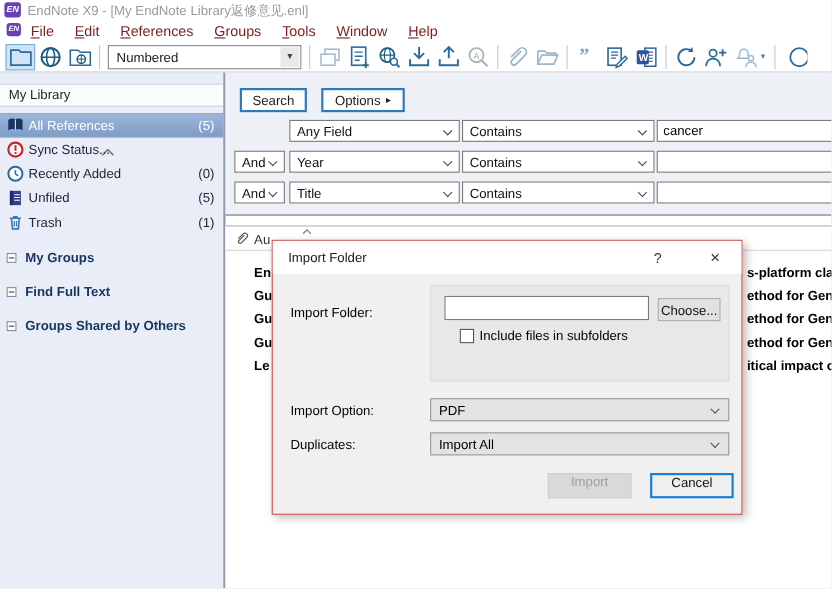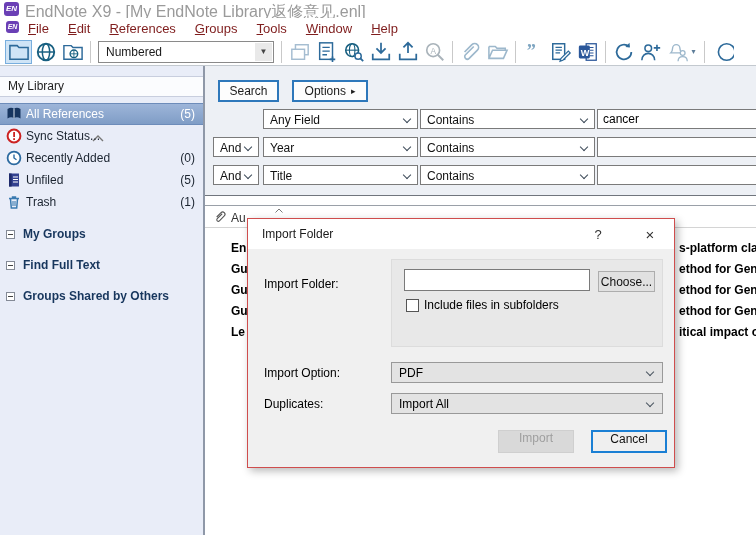--- a/index.html
+++ b/index.html
@@ -5,21 +5,21 @@
   * { margin:0; padding:0; box-sizing:border-box; }
   body { font-family:"Liberation Sans", sans-serif; background:#d8d8d8; }
   #window { position:relative; width:756px; height:535px; background:#fff; overflow:hidden;
             font-size:12px; color:#222; }
 
   
   .titlebar { position:absolute; left:0; top:0; width:756px; height:18px; background:#fff; }
   .en-icon { position:absolute; left:4px; top:2px; width:15px; height:14px; background:#6a3fb5;
              border-radius:3px; color:#fff; font-size:8px; font-weight:bold; text-align:center;
              line-height:14px; font-style:italic; }
-  .title-text { position:absolute; left:25px; top:2px; color:#9a9a9a; font-size:16px; }
+  .title-text { position:absolute; left:25px; top:2px; color:#9a9a9a; font-size:12px; }
 
   
   .menubar { position:absolute; left:0; top:18px; width:756px; height:20px; background:#fff;
              display:flex; align-items:center; }
   .menubar .en-icon { left:6px; top:3px; width:13px; height:12px; line-height:12px; font-size:7px; }
   .menu-items { display:flex; margin-left:28px; gap:19px; }
   .menu-item { display:inline-block; font-size:13px; color:#7f1d1d; cursor:default; }
   .menu-item::first-letter { text-decoration:underline; }
 
   
@@ -92,21 +92,21 @@
   .dlg-close { right:8px; font-size:15px; }
   .dlg-label { position:absolute; font-size:12px; color:#000; }
   .dlg-panel { position:absolute; left:143px; top:40px; width:272px; height:88px; background:#e8e8e8;
                border:1px solid #dcdcdc; }
   .dlg-input { position:absolute; left:156px; top:50px; width:186px; height:22px; background:#fff;
                border:1px solid #7a7a7a; font-size:12px; padding:0 4px;
                font-family:"Liberation Sans", sans-serif; }
   .dlg-choose { position:absolute; left:350px; top:52px; width:57px; height:21px; background:#e1e1e1;
                 border:1px solid #adadad; font-size:12px; color:#111; display:flex; align-items:center;
                 justify-content:center; }
-  .cb-row { position:absolute; display:flex; align-items:center; }
+  .cb-row { position:absolute; display:flex; align-items:center;margin-left:12px; }
   .cb-box { width:13px; height:13px; background:#fff; border:1px solid #555; flex:0 0 auto; }
   .cb-lbl { margin-left:5px; font-size:12px; color:#000; }
   .dlg-sel { position:absolute; left:143px; width:272px; height:21px; background:#e3e3e3;
              border:1px solid #999; }
   .dlg-sel .sel-text { position:absolute; left:7px; top:3px; font-size:12px; color:#000; }
   .dlg-sel .chev { position:absolute; right:9px; top:6px; width:6px; height:6px;
                border-right:1.4px solid #4a5560; border-bottom:1.4px solid #4a5560;
                transform:rotate(45deg); }
   .dlg-btn { position:absolute; top:211px; width:76px; height:23px; font-size:12px;
              display:flex; align-items:flex-start; justify-content:center; }

